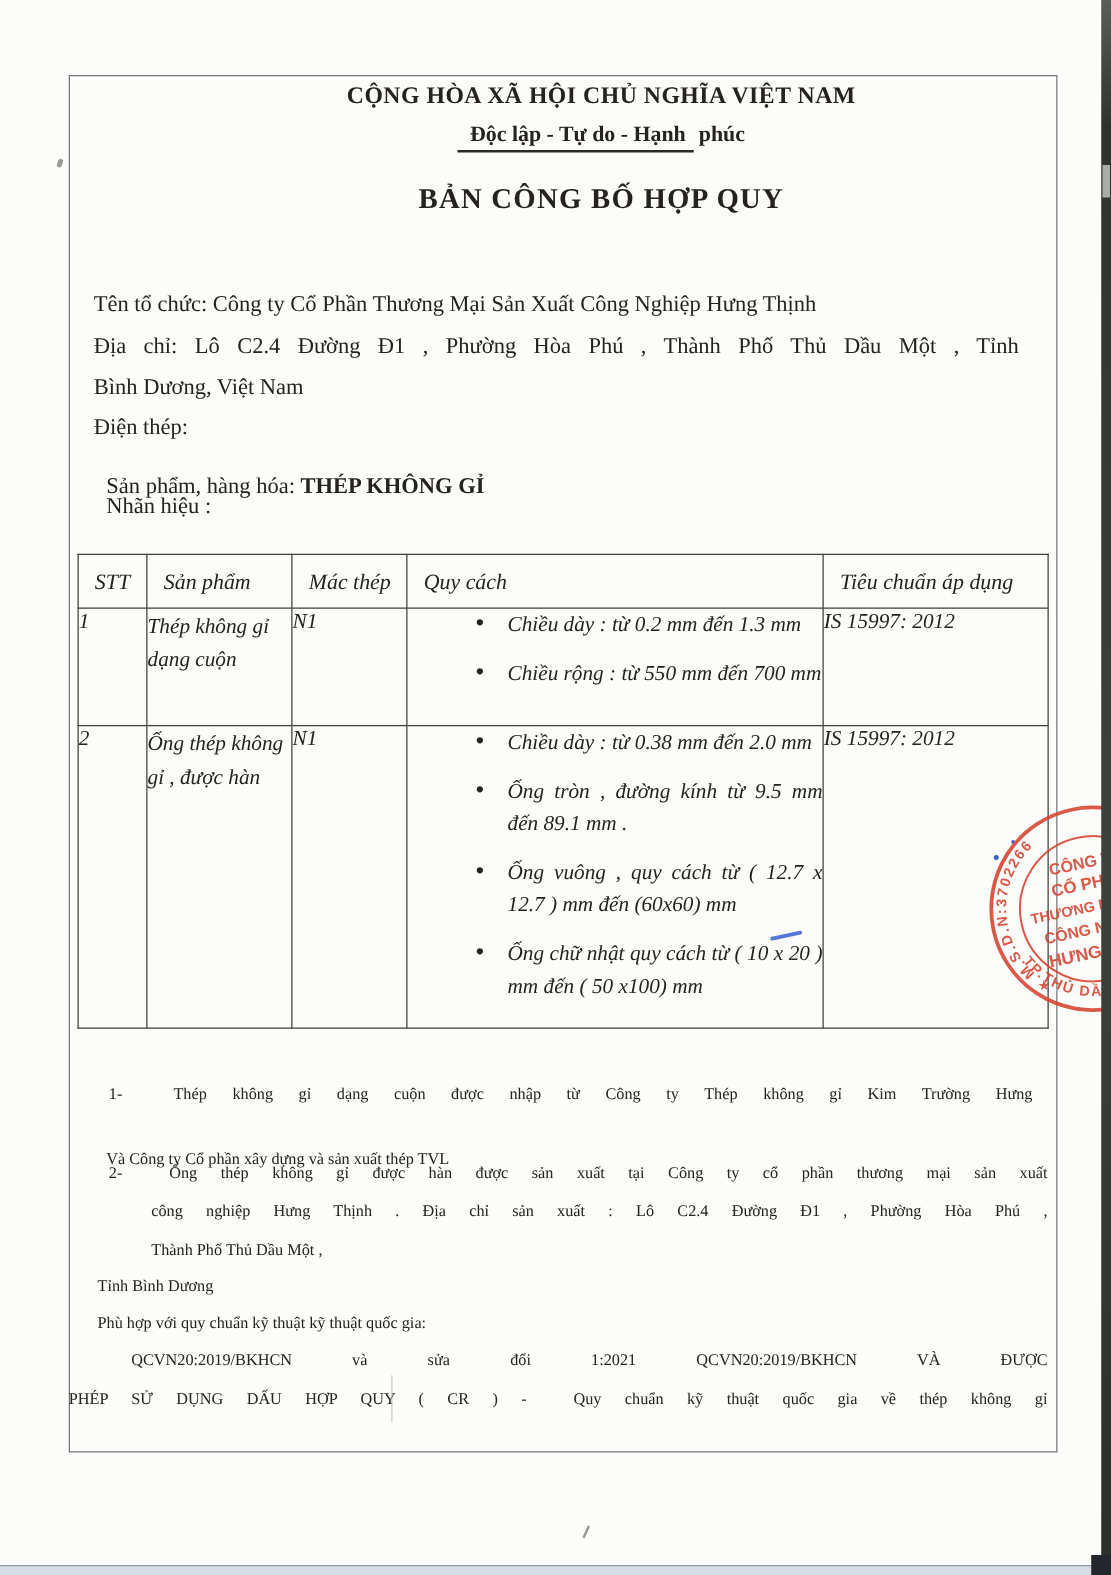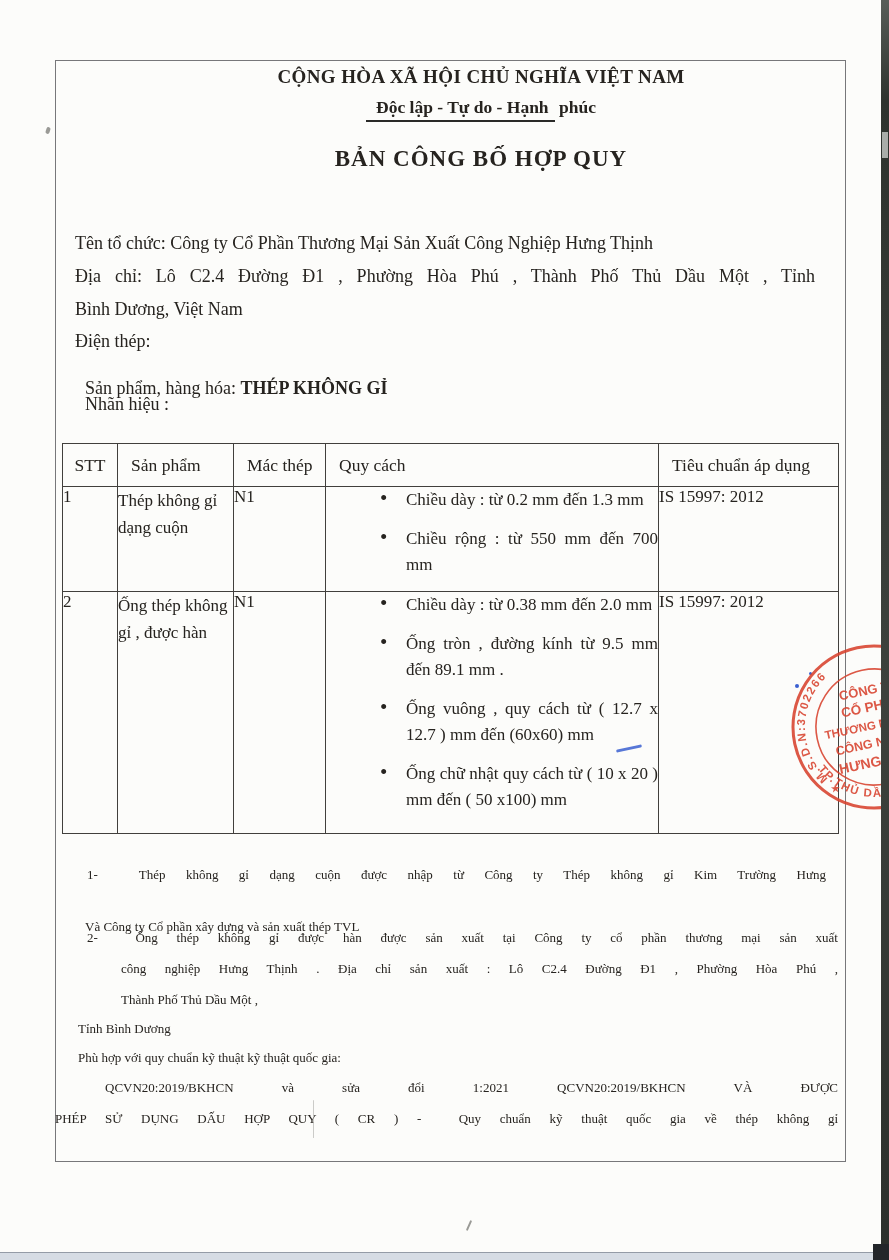--- a/index.html
+++ b/index.html
@@ -22,21 +22,21 @@
   .l-addr2{top:294px;}
   .l-phone{top:326px;}
   .l-product{top:357px;padding-left:10px;margin-top:16px;}
   .l-brand{top:389px;padding-left:10px;}
   .l-intro{top:419px;padding-left:10px;}
   .l-product b{font-weight:bold;}
   
   table.spec{position:absolute;left:62px;top:443px;width:776px;border-collapse:collapse;
              table-layout:fixed;font-size:17px;}
   table.spec td,table.spec th{border:1.7px solid #413f3c;vertical-align:top;
-             font-weight:normal;text-align:left;padding:0;}
+             font-weight:normal;text-align:left;padding:0;font-style:italic;}
   tr.thead th{height:42px;vertical-align:middle;padding-left:13px;font-size:17.5px;}
   tr.thead th.c-stt{text-align:center;padding-left:0;}
   td.c-stt{text-align:center;padding-top:10px;}
   td.c-sp{padding:10px 9px 0 12px;text-align:justify;line-height:27px;}
   td.c-mt{text-align:center;padding-top:10px;}
   td.c-tc{padding:10px 6px 0 11px;}
   td.c-qc{padding:12px 8px 0 0;}
   td.c-qc ul{margin:0;padding:0 0 0 52px;list-style:none;}
   td.c-qc li{position:relative;padding-left:28px;margin-bottom:13px;
              text-align:justify;line-height:26px;}

